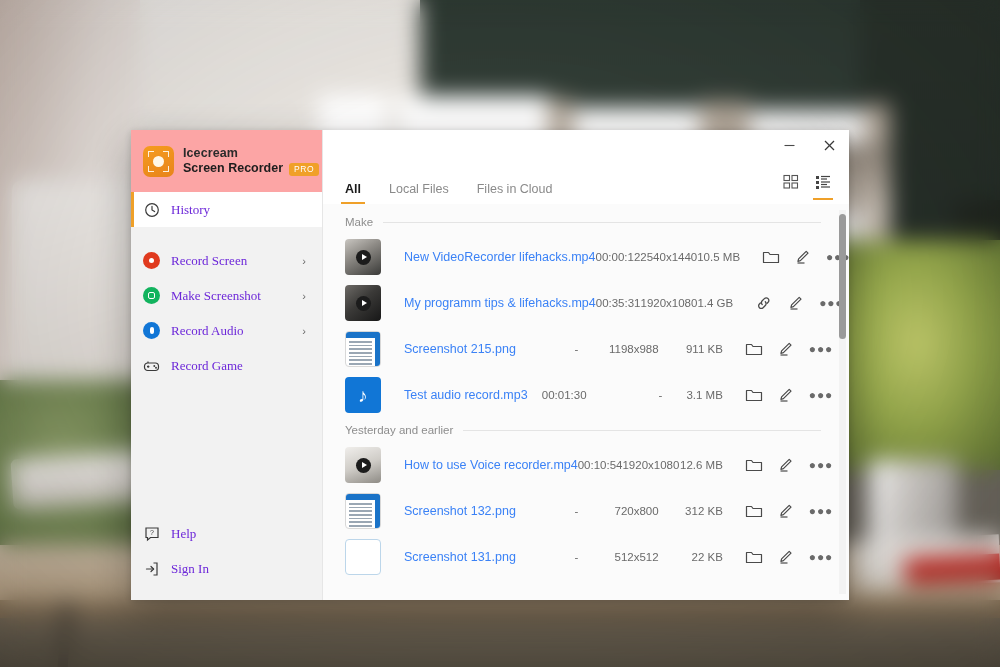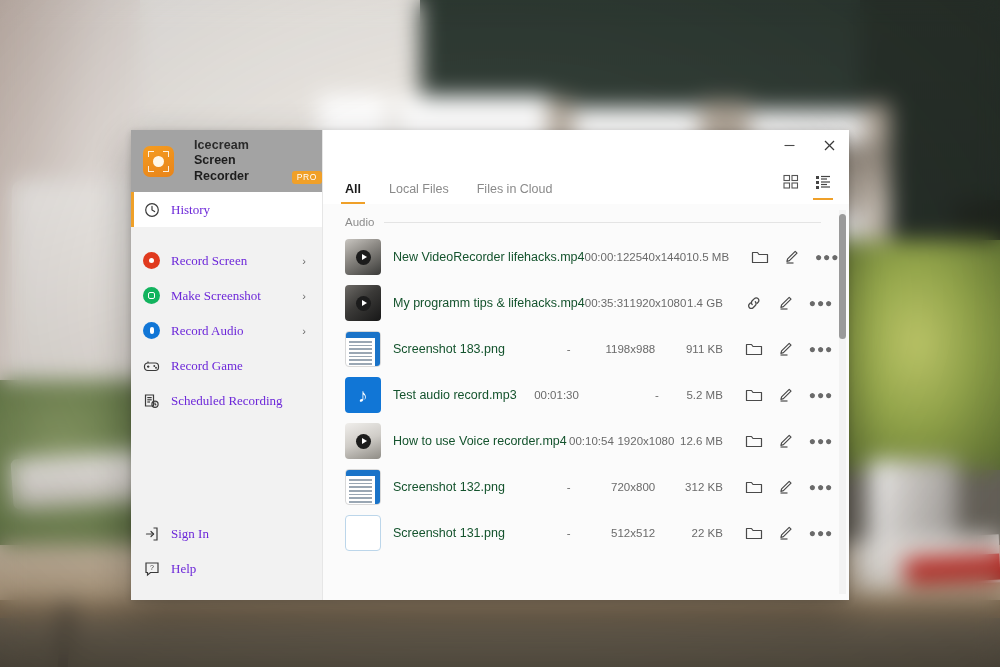--- a/index.html
+++ b/index.html
@@ -71,22 +71,22 @@
     background: #ffffff;
     box-shadow: 0 14px 40px rgba(0,0,0,.30), 0 2px 8px rgba(0,0,0,.18);
     display: flex; overflow: hidden;
   }
 
   
   #sidebar {
     width: 192px; background: #f2f2f2; display: flex; flex-direction: column;
     border-right: 1px solid #e6e6e6; flex-shrink: 0;
   }
-  .brand { display: flex; align-items: center; gap: 20px; padding: 14px 0 14px 12px;
-           background: #a3a3a3; height: 62px; }
+  .brand { display: flex; align-items: center; gap: 9px; padding: 14px 0 14px 12px;
+           background: #fca5a5; height: 62px; }
   .brand-logo { width: 31px; height: 31px; border-radius: 7px;
                 background: linear-gradient(160deg,#f59c20,#e8841a);
                 position: relative; flex-shrink: 0; }
   .brand-logo .dot { position: absolute; left: 50%; top: 50%; width: 11px; height: 11px;
                      margin: -5.5px 0 0 -5.5px; border-radius: 50%; background: #fff7e8; }
   .brand-logo .br { position: absolute; width: 6px; height: 6px; border: 1.6px solid #fdf0dd; }
   .brand-logo .tl { left: 5px;  top: 5px;  border-right: none; border-bottom: none; }
   .brand-logo .tr { right: 5px; top: 5px;  border-left: none;  border-bottom: none; }
   .brand-logo .bl { left: 5px;  bottom: 5px; border-right: none; border-top: none; }
   .brand-logo .brr{ right: 5px; bottom: 5px; border-left: none;  border-top: none; }
@@ -164,21 +164,21 @@
   .thumb.doc .bar { position: absolute; left: 0; top: 0; right: 0; height: 6px; background: #1a73c8; }
   .thumb.doc .side { position: absolute; right: 0; top: 0; bottom: 0; width: 5px; background: #1a73c8; }
   .thumb.doc .lines { position: absolute; left: 3px; right: 8px; top: 9px; }
   .thumb.doc .lines i { display: block; height: 1.5px; background: #9aa7b4; margin-bottom: 2.2px; }
   .thumb.audio { background: #1176d6; display: flex; align-items: center; justify-content: center; }
   .thumb.audio .note { color: #fff; font-size: 19px; line-height: 1; }
   .thumb.shot131 { background: #ffffff; border: 1px solid #bcd6ea; padding: 3px; }
   .thumb.shot131 .inner { width: 100%; height: 100%; background:
       repeating-linear-gradient(115deg,#1b2a42 0px,#1b2a42 3px,#2f4d77 3px,#2f4d77 5px); }
 
-  .fname { font-size: 12.5px; color: #14532d; margin-left: 12px; flex: 0 0 auto;
+  .fname { font-size: 12.5px; color: #3b82f6; margin-left: 23px; flex: 0 0 auto;
            white-space: nowrap; overflow: hidden; text-overflow: ellipsis; }
   .col { font-size: 11.5px; color: #6a6a6a; text-align: right; white-space: nowrap; }
   .c-dur { width: 70px; }
   .c-res { width: 90px; }
   .c-size{ width: 72px; }
   .acts { display: flex; align-items: center; gap: 14px; margin-left: 22px; color: #4a4a4a; }
   .act { cursor: pointer; display: flex; align-items: center; }
   .dots { letter-spacing: .8px; font-size: 12px; color: #6a6a6a; cursor: pointer;
           line-height: 1; }
 
@@ -284,54 +284,41 @@
               <rect x="1.5" y="5" width="14" height="7.5" rx="3.2" stroke="#3a3a3a" stroke-width="1.2" fill="none"></rect>
               <line x1="4" y1="8.6" x2="6.4" y2="8.6" stroke="#3a3a3a" stroke-width="1.2" fill="none"></line>
               <line x1="5.2" y1="7.4" x2="5.2" y2="9.8" stroke="#3a3a3a" stroke-width="1.2" fill="none"></line>
               <circle cx="11.3" cy="8" r=".95" fill="#3a3a3a"></circle>
               <circle cx="13" cy="9.8" r=".95" fill="#3a3a3a"></circle>
               <path d="M5 5V3.4" stroke="#3a3a3a" stroke-width="1.2" fill="none"></path>
             </svg>
           </span>
           <span class="lbl">Record Game</span>
         </div>
+      </div>
+
+    <div class="nav-bottom" id="nav-bottom">
         <div class="nav-item">
           <span class="ico">
-            <svg width="17" height="16" viewBox="0 0 17 16">
-              <path d="M2.5 2h8v11h-8z" stroke="#3a3a3a" stroke-width="1.2" fill="none"></path>
-              <line x1="4.3" y1="4.6" x2="8.7" y2="4.6" stroke="#3a3a3a" stroke-width="1.2" fill="none"></line>
-              <line x1="4.3" y1="6.8" x2="8.7" y2="6.8" stroke="#3a3a3a" stroke-width="1.2" fill="none"></line>
-              <line x1="4.3" y1="9" x2="7" y2="9" stroke="#3a3a3a" stroke-width="1.2" fill="none"></line>
-              <circle cx="12" cy="11.2" r="3.1" stroke="#3a3a3a" stroke-width="1.2" fill="none"></circle>
-              <path d="M12 9.4v1.9l1.3.9" stroke="#3a3a3a" stroke-width="1.2" fill="none"></path>
+            <svg width="16" height="16" viewBox="0 0 16 16">
+              <path d="M2 2h12v9.5H6.5L3.5 14v-2.5H2z" stroke="#3a3a3a" stroke-width="1.2" fill="none"></path>
+              <text x="8" y="9.2" font-size="7" fill="#3a3a3a" text-anchor="middle" font-family="Liberation Sans, sans-serif">?</text>
             </svg>
           </span>
-          <span class="lbl">Scheduled Recording</span>
-        </div>
-      </div>
-
-    <div class="nav-bottom" id="nav-bottom">
+          <span class="lbl">Help</span>
+        </div>
         <div class="nav-item">
           <span class="ico">
             <svg width="16" height="16" viewBox="0 0 16 16">
               <path d="M9.5 2H13v12H9.5" stroke="#3a3a3a" stroke-width="1.2" fill="none"></path>
               <path d="M2.5 8h7" stroke="#3a3a3a" stroke-width="1.2" fill="none" stroke-linecap="round"></path>
               <path d="M7 5.5L9.6 8 7 10.5" stroke="#3a3a3a" stroke-width="1.2" fill="none" stroke-linecap="round" stroke-linejoin="round"></path>
             </svg>
           </span>
           <span class="lbl">Sign In</span>
-        </div>
-        <div class="nav-item">
-          <span class="ico">
-            <svg width="16" height="16" viewBox="0 0 16 16">
-              <path d="M2 2h12v9.5H6.5L3.5 14v-2.5H2z" stroke="#3a3a3a" stroke-width="1.2" fill="none"></path>
-              <text x="8" y="9.2" font-size="7" fill="#3a3a3a" text-anchor="middle" font-family="Liberation Sans, sans-serif">?</text>
-            </svg>
-          </span>
-          <span class="lbl">Help</span>
         </div>
       </div>
   </div>
 
   <div id="main">
 
     <div id="titlebar">
       <div class="win-btn">
         <svg width="13" height="13" viewBox="0 0 13 13">
           <line x1="1.5" y1="6.5" x2="11.5" y2="6.5" stroke="#4a4a4a" stroke-width="1.1"></line>
@@ -371,21 +358,21 @@
             <line x1="6" y1="10.5" x2="12" y2="10.5" stroke="#444" stroke-width="1.2"></line>
             <line x1="6" y1="13" x2="15" y2="13" stroke="#444" stroke-width="1.2"></line>
           </svg>
         </div>
       </div>
     </div>
 
     <div id="filelist">
       <div id="groups-holder">
           <div class="group-head">
-            <span class="gl">Audio</span>
+            <span class="gl">Make</span>
             <span class="gline"></span>
           </div>
           <div class="row">
             <div class="thumb video1">
               <span class="play"></span>
             </div>
             <span class="fname">New VideoRecorder lifehacks.mp4</span>
             <span class="col c-dur" style="margin-left:auto">00:00:12</span>
             <span class="col c-res">2540x1440</span>
             <span class="col c-size">10.5 MB</span>
@@ -435,21 +422,21 @@
               <span class="lines">
                 <i></i>
                 <i></i>
                 <i></i>
                 <i></i>
                 <i></i>
                 <i></i>
                 <i></i>
               </span>
             </div>
-            <span class="fname">Screenshot 183.png</span>
+            <span class="fname">Screenshot 215.png</span>
             <span class="col c-dur" style="margin-left:auto">-</span>
             <span class="col c-res">1198x988</span>
             <span class="col c-size">911 KB</span>
             <span class="acts">
               <span class="act">
                 <svg width="18" height="16" viewBox="0 0 18 16">
                   <path d="M1.5 3.5h5l1.5 2h8.5v8h-15z" fill="none" stroke="#4a4a4a" stroke-width="1.2" stroke-linejoin="round"></path>
                 </svg>
               </span>
               <span class="act">
@@ -461,35 +448,39 @@
               <span class="dots">●●●</span>
             </span>
           </div>
           <div class="row">
             <div class="thumb audio">
               <span class="note">♪</span>
             </div>
             <span class="fname">Test audio record.mp3</span>
             <span class="col c-dur" style="margin-left:auto">00:01:30</span>
             <span class="col c-res">-</span>
-            <span class="col c-size">5.2 MB</span>
+            <span class="col c-size">3.1 MB</span>
             <span class="acts">
               <span class="act">
                 <svg width="18" height="16" viewBox="0 0 18 16">
                   <path d="M1.5 3.5h5l1.5 2h8.5v8h-15z" fill="none" stroke="#4a4a4a" stroke-width="1.2" stroke-linejoin="round"></path>
                 </svg>
               </span>
               <span class="act">
                 <svg width="18" height="16" viewBox="0 0 18 16">
                   <path d="M12.2 2.3L14 4.1 6.4 11.7l-2.5.7.7-2.5z" fill="none" stroke="#4a4a4a" stroke-width="1.2" stroke-linejoin="round"></path>
                   <line x1="3.5" y1="14" x2="10.5" y2="14" stroke="#4a4a4a" stroke-width="1.2"></line>
                 </svg>
               </span>
               <span class="dots">●●●</span>
             </span>
+          </div>
+          <div class="group-head">
+            <span class="gl">Yesterday and earlier</span>
+            <span class="gline"></span>
           </div>
           <div class="row">
             <div class="thumb video3">
               <span class="play"></span>
             </div>
             <span class="fname">How to use Voice recorder.mp4</span>
             <span class="col c-dur" style="margin-left:auto">00:10:54</span>
             <span class="col c-res">1920x1080</span>
             <span class="col c-size">12.6 MB</span>
             <span class="acts">

